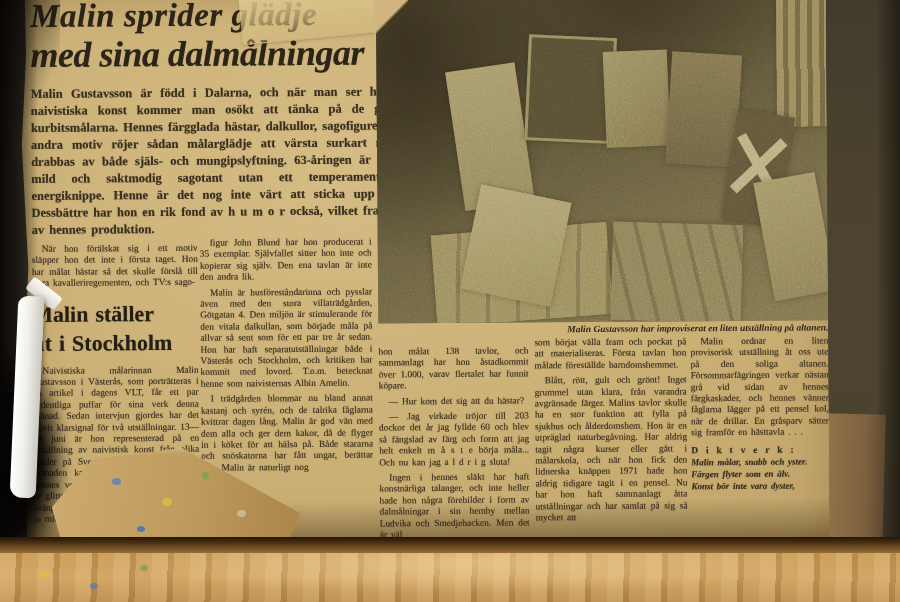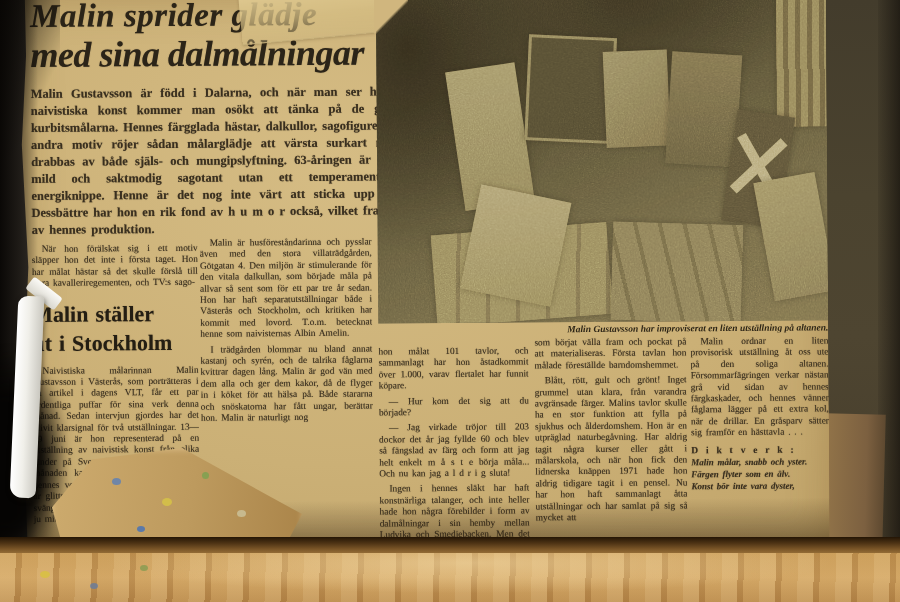--- a/index.html
+++ b/index.html
@@ -148,20 +148,21 @@
     <div class="col col1 ink">
       <p>När hon förälskat sig i ett motiv släpper hon det inte i första taget. Hon har målat hästar så det skulle förslå till flera kavalleriregementen, och TV:s sago-</p>
       <div class="subhead">
         <div>Malin ställer</div>
         <div>ut i Stockholm</div>
       </div>
       <p>Naivistiska målarinnan Malin Gustavsson i Västerås, som porträtteras i en artikel i dagens VLT, får ett par ordentliga puffar för sina verk denna månad. Sedan intervjun gjordes har det blivit klarsignal för två utställningar. 13—29 juni är hon representerad på en utställning av naivistisk konst från olika länder på Sveagalleriet, och i slutet av månaden kan man beskåda en del av hennes verk på konstmuséet i stan. Hon är glittrande glad över att få vara med i svängen, men hon tänker på sitt. Jag har ju mitt</p>
     </div>
 
     <div class="col col2 ink">
+      <p>figur John Blund har hon producerat i 35 exemplar. Självfallet sitter hon inte och kopierar sig själv. Den ena tavlan är inte den andra lik.</p>
       <p>Malin är husföreståndarinna och pysslar även med den stora villaträdgården, Götgatan 4. Den miljön är stimulerande för den vitala dalkullan, som började måla på allvar så sent som för ett par tre år sedan. Hon har haft separatutställningar både i Västerås och Stockholm, och kritiken har kommit med lovord. T.o.m. betecknat henne som naivisternas Albin Amelin.</p>
       <p>I trädgården blommar nu bland annat kastanj och syrén, och de talrika fåglarna kvittrar dagen lång. Malin är god vän med dem alla och ger dem kakor, då de flyger in i köket för att hälsa på. Både stararna och snöskatorna har fått ungar, berättar hon. Malin är naturligt nog</p>
     </div>
 
     <div class="photo">
       <div class="shade-tl"></div>
       <div class="shade-top"></div>
       <div class="pt pt1"></div>
       <div class="pt pt3"></div>
       <div class="pt pt4"></div>
@@ -182,33 +183,33 @@
             <feColorMatrix type="saturate" values="0"></feColorMatrix>
           </filter>
         <rect width="450" height="326" filter="url(#grain)"></rect>
       </svg>
     </div>
     <div class="paper-fold"></div>
 
     <div class="caption">Malin Gustavsson har improviserat en liten utställning på altanen.</div>
 
     <div class="col col3 ink">
-      <p class="noind">hon målat 101 tavlor, och sammanlagt har hon åstadkommit över 1.000, varav flertalet har funnit köpare.</p>
-      <p>— Hur kom det sig att du började?</p>
+      <p class="noind">hon målat 138 tavlor, och sammanlagt har hon åstadkommit över 1.000, varav flertalet har funnit köpare.</p>
+      <p>— Hur kom det sig att du hästar?</p>
       <p>— Jag virkade tröjor till 203 dockor det år jag fyllde 60 och blev så fängslad av färg och form att jag helt enkelt m å s t e börja måla... Och nu kan jag a l d r i g sluta!</p>
       <p>Ingen i hennes släkt har haft konstnärliga talanger, och inte heller hade hon några förebilder i form av dalmålningar i sin hemby mellan Ludvika och Smedjebacken. Men det är väl</p>
     </div>
 
     <div class="col col4 ink">
       <p class="noind">som börjat välla fram och pockat på att materialiseras. Första tavlan hon målade föreställde barndomshemmet.</p>
       <p>Blått, rött, gult och grönt! Inget grummel utan klara, från varandra avgränsade färger. Malins tavlor skulle ha en stor funktion att fylla på sjukhus och ålderdomshem. Hon är en utpräglad naturbegåvning. Har aldrig tagit några kurser eller gått i målarskola, och när hon fick den lidnerska knäppen 1971 hade hon aldrig tidigare tagit i en pensel. Nu har hon haft sammanlagt åtta utställningar och har samlat på sig så mycket att</p>
     </div>
 
     <div class="col col5 ink">
-      <p>Malin ordnar en liten provisorisk utställning åt oss ute på den soliga altanen. Försommarfägringen verkar nästan grå vid sidan av hennes färgkaskader, och hennes vänner fåglarna lägger på ett extra kol, när de drillar. En gråsparv sätter sig framför en hästtavla . . .</p>
+      <p>Malin ordnar en liten provisorisk utställning åt oss ute på den soliga altanen. Försommarfägringen verkar nästan grå vid sidan av hennes färgkaskader, och hennes vänner fåglarna lägger på ett pensel kol, när de drillar. En gråsparv sätter sig framför en hästtavla . . .</p>
       <div class="diktverk-title">D i k t v e r k :</div>
       <div class="diktverk-line">Malin målar, snabb och yster.</div>
       <div class="diktverk-line">Färgen flyter som en älv.</div>
       <div class="diktverk-line">Konst bör inte vara dyster,</div>
     </div>
 
     <div class="paper-bottom-shadow"></div>
   </div>
 
   <div class="corner-shade-tl"></div>

